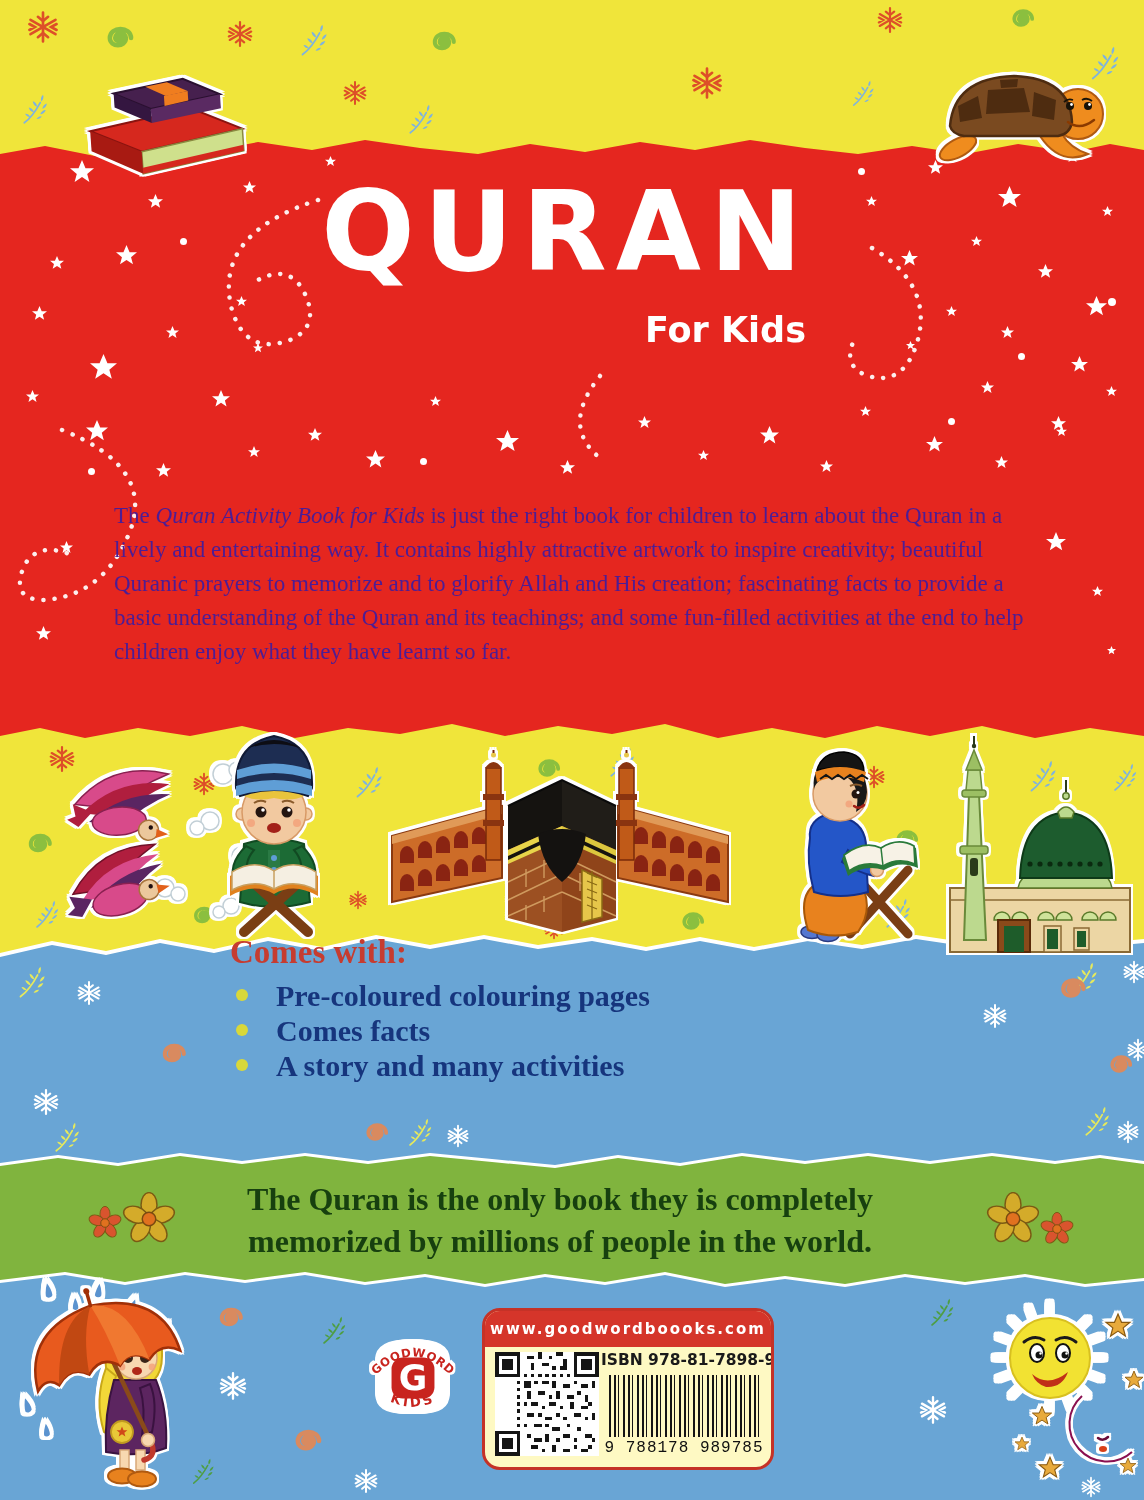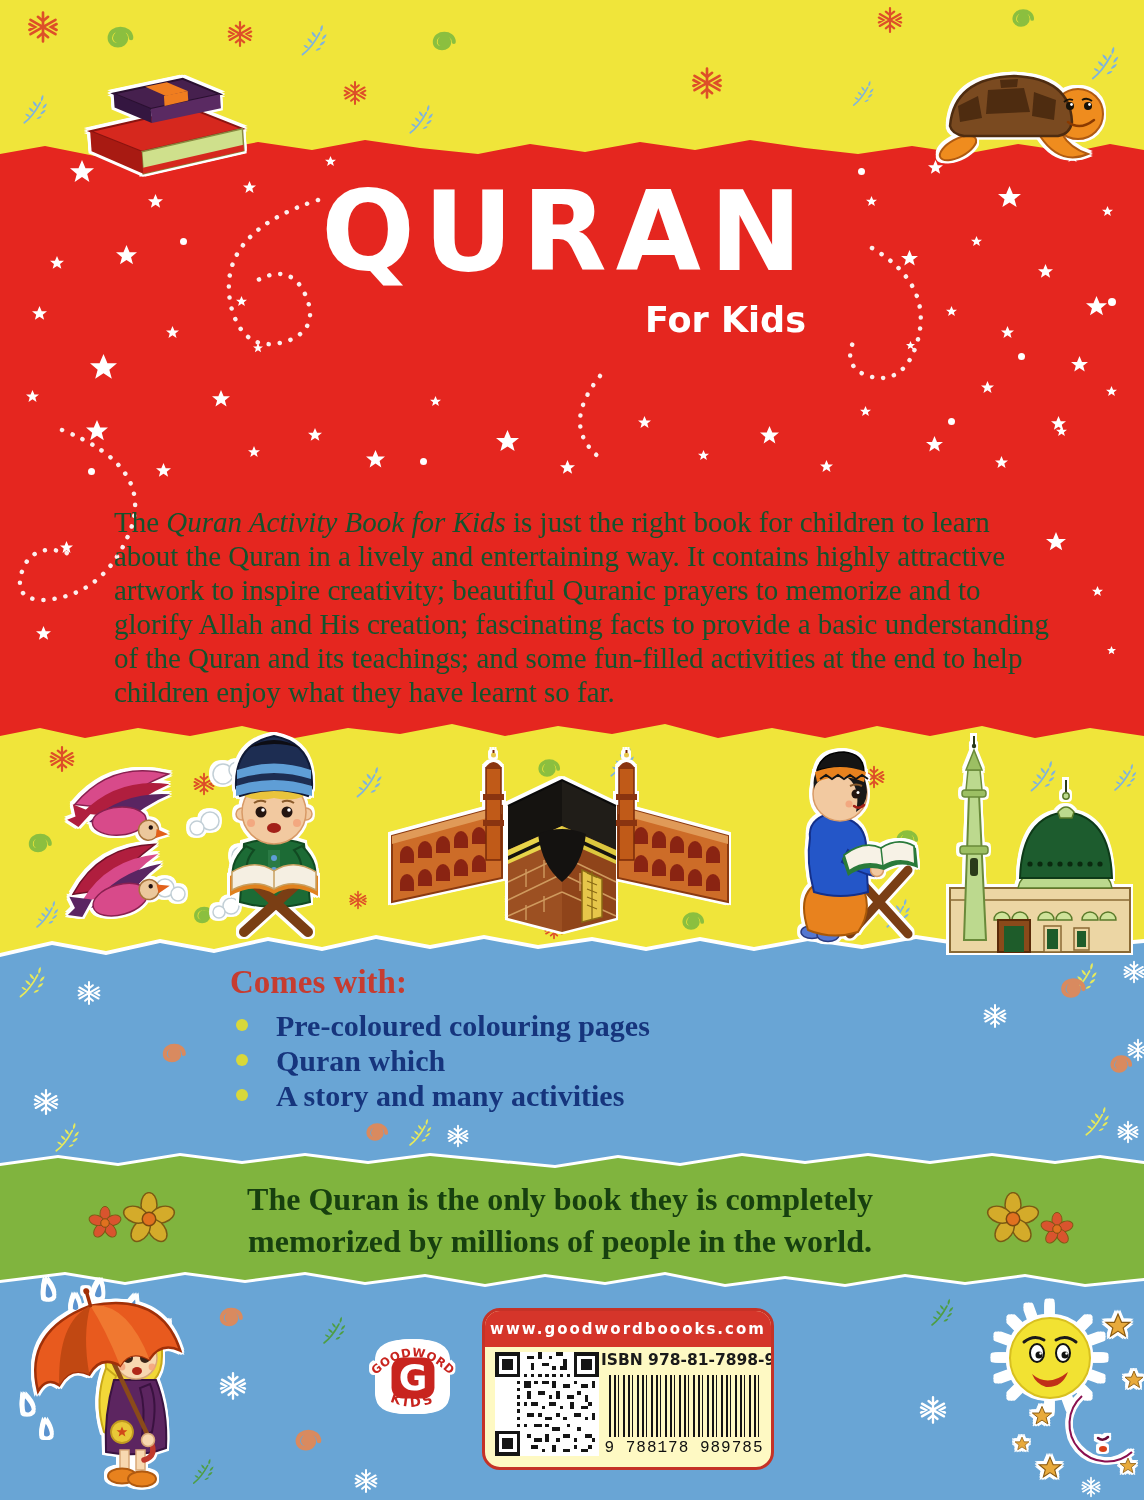--- a/index.html
+++ b/index.html
@@ -16,24 +16,24 @@
     clip-path:polygon(0px 12px,58px 4px,118px 12px,180px 2px,242px 10px,305px 2px,368px 10px,430px 2px,492px 8px,555px 14px,618px 4px,680px 12px,742px 2px,805px 10px,868px 2px,930px 10px,992px 2px,1055px 10px,1100px 4px,1144px 10px,1144px 124px,1085px 130px,1025px 120px,965px 128px,905px 120px,845px 130px,785px 122px,725px 130px,665px 118px,605px 128px,545px 120px,485px 130px,425px 120px,365px 128px,305px 118px,245px 126px,185px 118px,125px 128px,65px 118px,0px 126px);}
   
   .dec{position:absolute;pointer-events:none;}
   .dot{position:absolute;border-radius:50%;background:#fff;}
   .ill{position:absolute;filter:drop-shadow(2.5px 0 0 #fff) drop-shadow(-2.5px 0 0 #fff) drop-shadow(0 2.5px 0 #fff) drop-shadow(0 -2.5px 0 #fff);}
   
   .title-block{position:absolute;left:316px;top:176px;width:500px;text-align:center;color:#fff;
     font-family:"DejaVu Sans",sans-serif;font-weight:bold;}
   .t1{font-size:110px;line-height:1.02;letter-spacing:9px;}
   .t2{font-size:56px;line-height:1.0;letter-spacing:1px;margin-top:8px;}
-  .t3{font-size:35px;text-align:right;padding-right:10px;margin-top:12px;}
-  .desc{position:absolute;left:114px;top:476px;width:935px;font-size:29px;line-height:34px;color:#14532d;}
+  .t3{font-size:35px;text-align:right;padding-right:10px;margin-top:22px;}
+  .desc{position:absolute;left:114px;top:476px;width:935px;font-size:23px;line-height:34px;color:#4c1d95;}
   .desc em{font-style:italic;}
-  .comes{position:absolute;left:230px;top:964px;}
+  .comes{position:absolute;left:230px;top:934px;}
   .comes h3{margin:0;font-size:33px;color:#c63c30;font-weight:bold;}
   .comes ul{list-style:none;margin:7px 0 12px 0;padding:0;}
   .comes li{position:relative;padding-left:46px;font-size:30px;font-weight:bold;color:#16357d;line-height:35px;}
   .comes li::before{content:"";position:absolute;left:6px;top:11px;width:12px;height:12px;border-radius:50%;background:#d8d83a;}
   .quote{position:absolute;left:160px;top:1178px;width:800px;text-align:center;color:#17400f;
     font-size:32px;line-height:42px;font-weight:bold;}
   
   .isbn-label{position:absolute;left:482px;top:1308px;width:292px;height:162px;background:#fef9c3;
     border:3px solid #c53227;border-radius:18px;overflow:hidden;box-sizing:border-box;}
   .label-head{height:36px;background:#d5352a;color:#fff;font-family:"DejaVu Sans",sans-serif;font-weight:bold;
@@ -672,21 +672,21 @@
     <div class="t1">QURAN</div>
     <div class="t3">For Kids</div>
   </div>
 
   <p class="desc"><span>The </span><em>Quran Activity Book for Kids</em><span> is just the right book for children to learn about the Quran in a lively and entertaining way. It contains highly attractive artwork to inspire creativity; beautiful Quranic prayers to memorize and to glorify Allah and His creation; fascinating facts to provide a basic understanding of the Quran and its teachings; and some fun-filled activities at the end to help children enjoy what they have learnt so far.</span></p>
 
   <div class="comes">
     <h3>Comes with:</h3>
     <ul>
       <li><span>Pre-coloured colouring pages</span></li>
-      <li><span>Quran which</span></li>
+      <li><span>Comes facts</span></li>
       <li><span>A story and many activities</span></li>
     </ul>
   </div>
 
   <div class="quote">
     <div>The Quran is the only book they is completely</div>
     <div>memorized by millions of people in the world.</div>
   </div>
 
   <svg class="ill" style="left:10px;top:1280px;width:228px;height:220px" viewBox="0 0 228 220">

